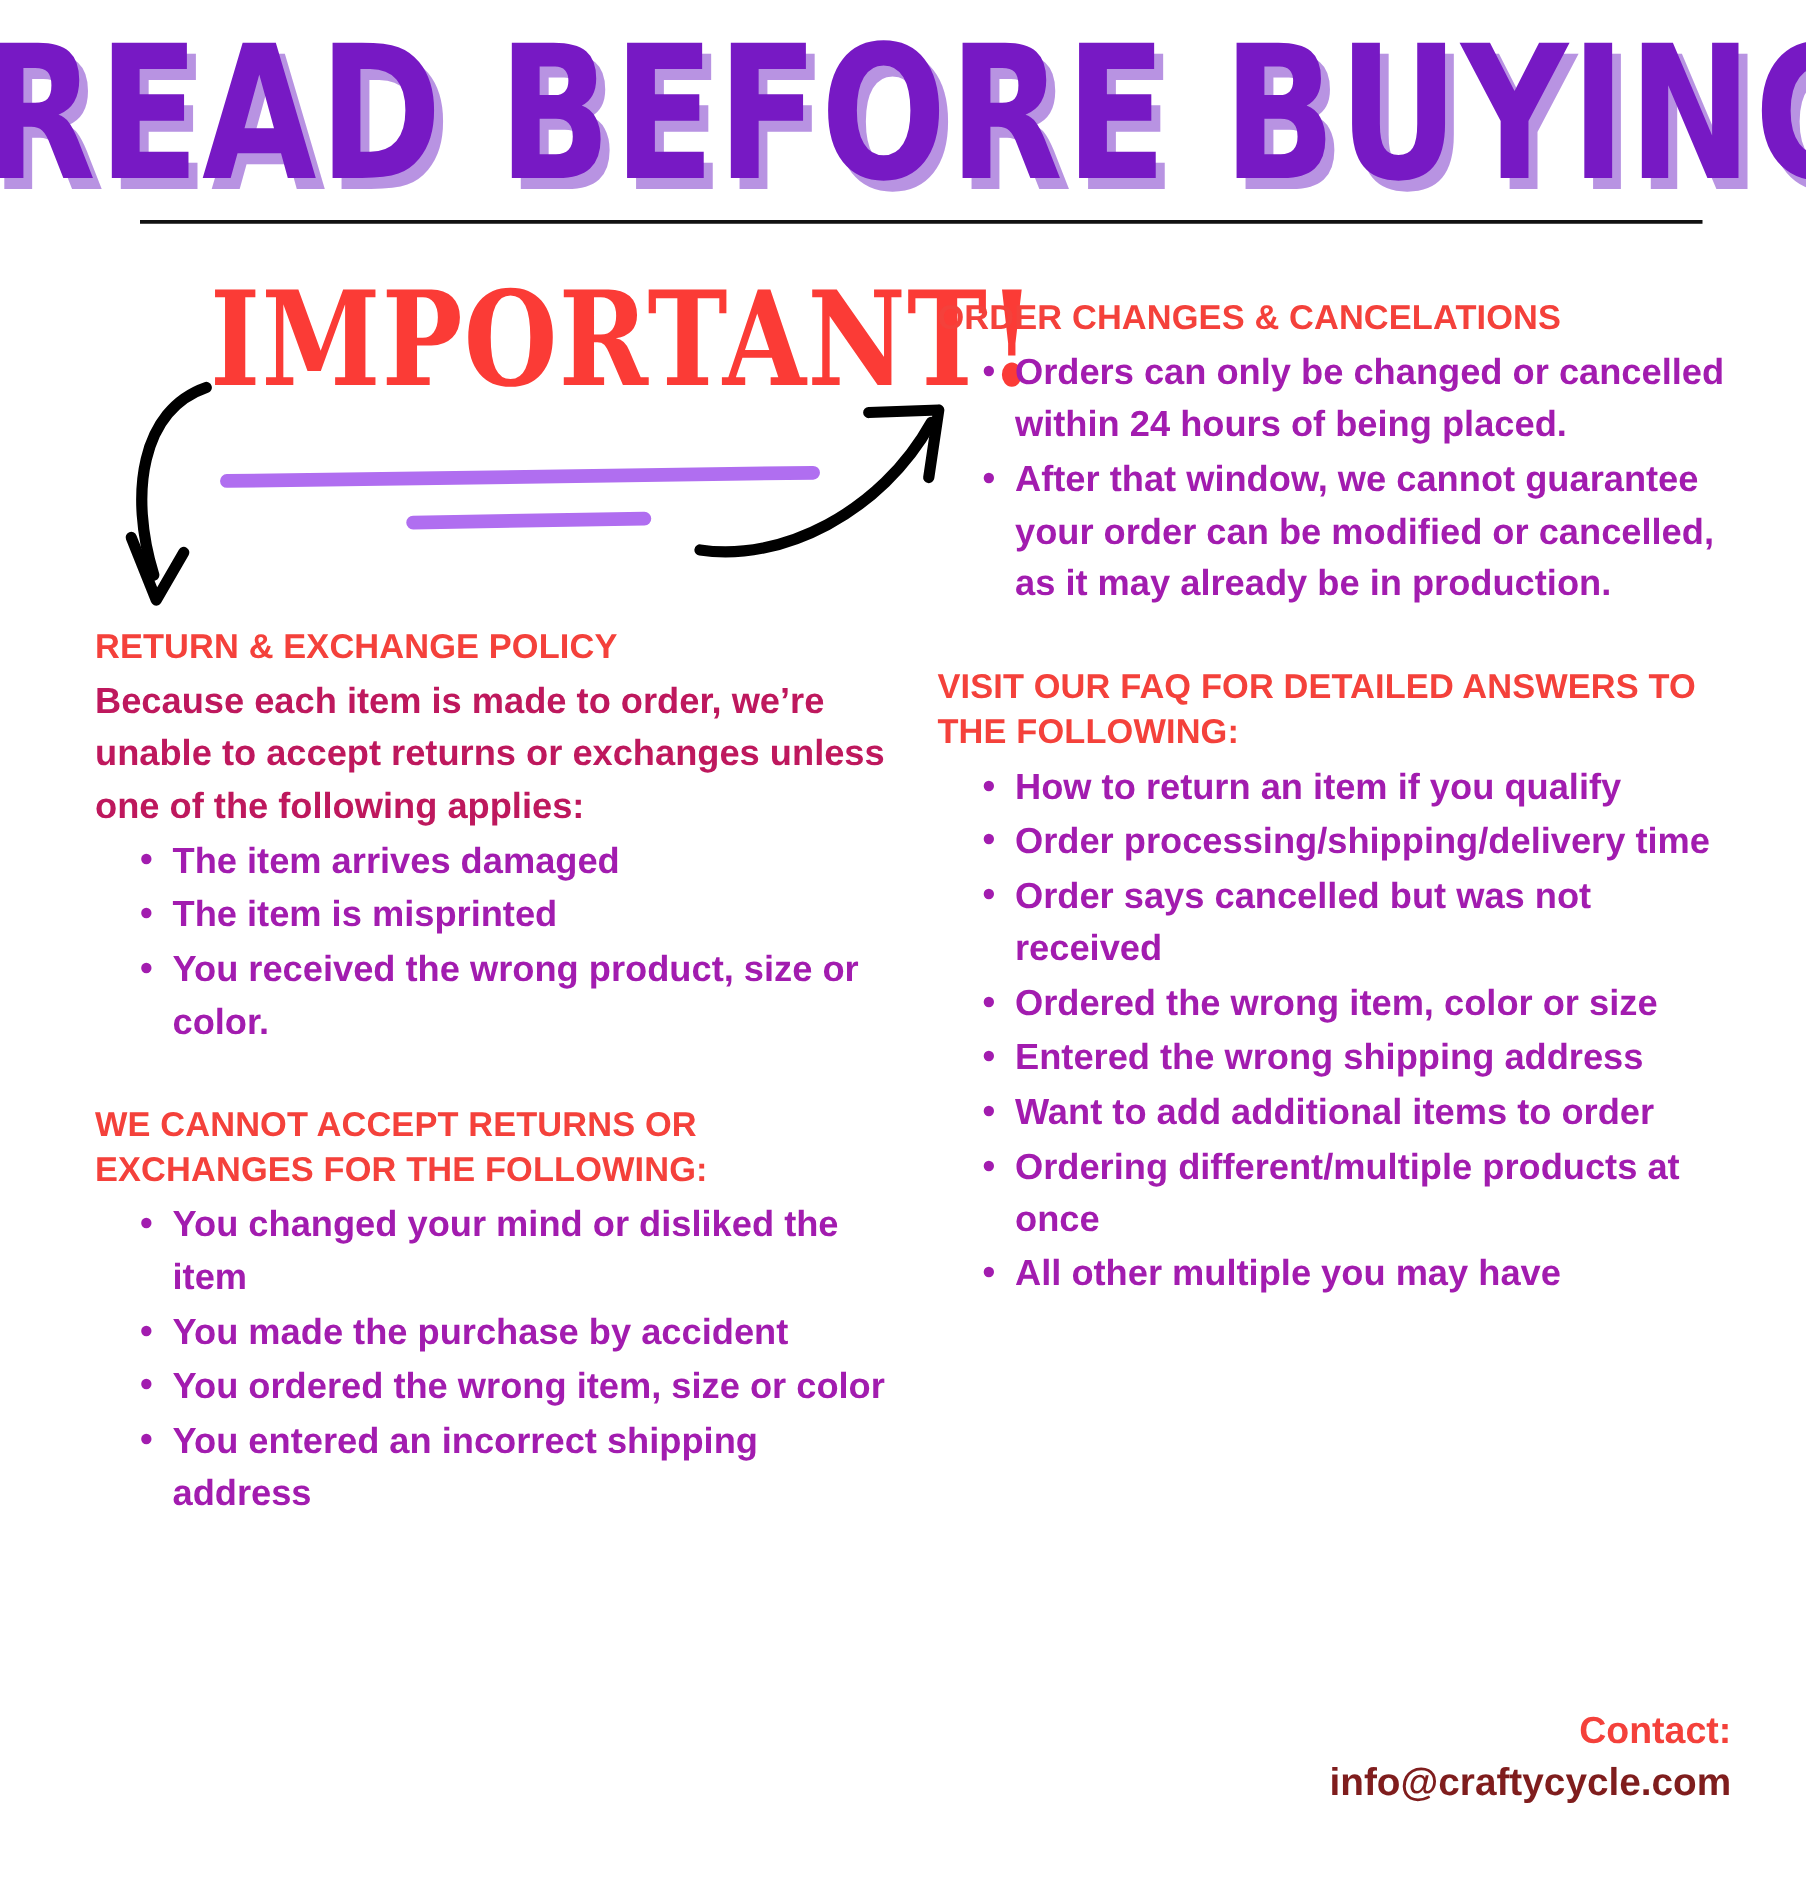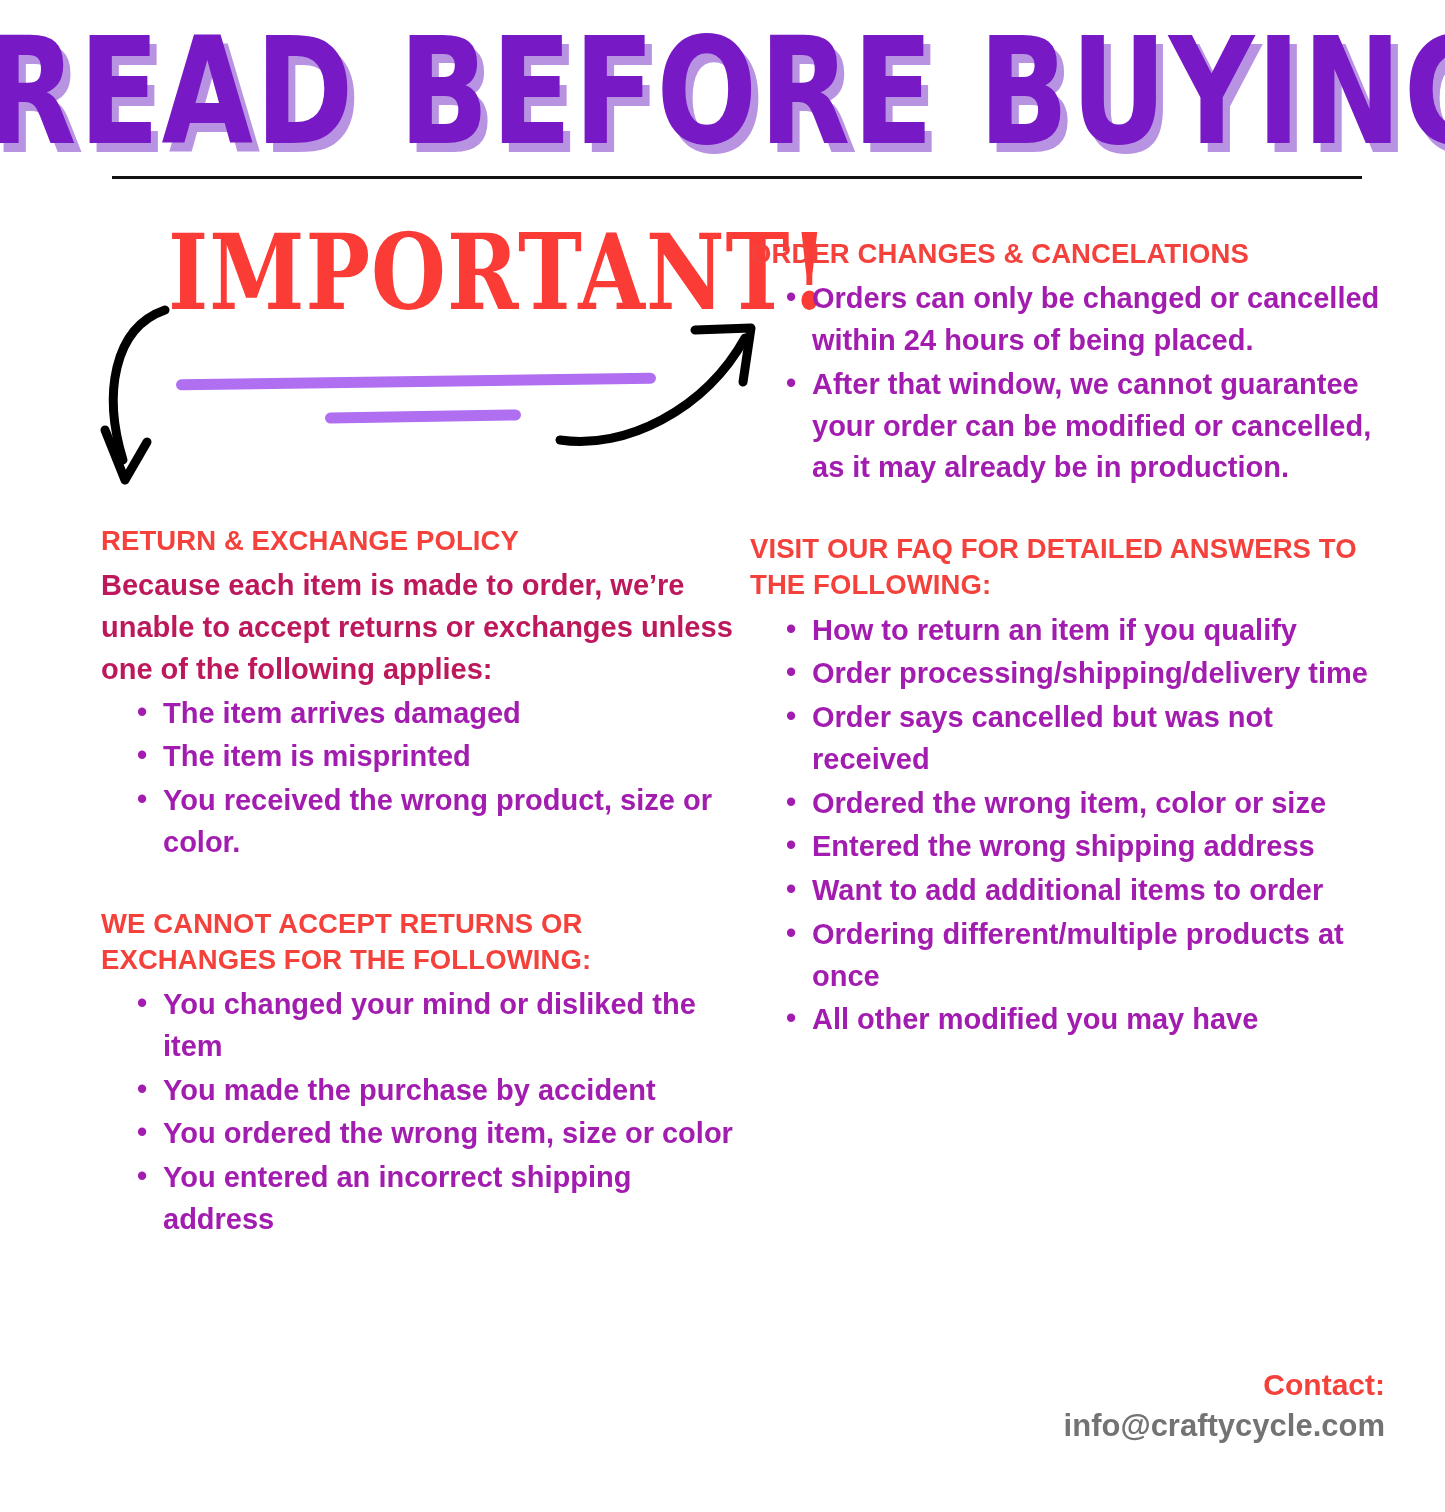--- a/index.html
+++ b/index.html
@@ -95,24 +95,23 @@
     position: absolute;
     top: 320px;
     left: 555px;
     width: 210px;
     height: 130px;
   }
 
   
   .col-left {
     position: absolute;
-    top: 523px;
+    top: 499px;
     left: 76px;
     width: 640px;
-    margin-left: 25px;
   }
   .col-right {
     position: absolute;
     top: 236px;
     left: 730px;
     width: 640px;
     margin-left: 20px;
   }
 
   .sec-title {
@@ -160,21 +159,21 @@
     width: 640px;
     text-align: right;
   }
   .contact-label {
     color: #f4413b;
     font-weight: bold;
     font-size: 30px;
     margin: 0;
   }
   .contact-email {
-    color: #737373;
+    color: #7f1d1d;
     font-weight: bold;
     font-size: 31px;
     margin: 6px 0 0 0;
   }
 </style>
 </head>
 <body>
 
 <div class="header">
   <div class="header-title">READ BEFORE BUYING</div>
@@ -236,21 +235,21 @@
   <div>
     <div class="sec-title">VISIT OUR FAQ FOR DETAILED ANSWERS TO THE FOLLOWING:</div>
     <ul class="bullets">
       <li>How to return an item if you qualify</li>
       <li>Order processing/shipping/delivery time</li>
       <li>Order says cancelled but was not received</li>
       <li>Ordered the wrong item, color or size</li>
       <li>Entered the wrong shipping address</li>
       <li>Want to add additional items to order</li>
       <li>Ordering different/multiple products at once</li>
-      <li>All other modified you may have</li>
+      <li>All other multiple you may have</li>
     </ul>
   </div>
 
 </div>
 
 <div class="contact">
   <p class="contact-label">Contact:</p>
   <p class="contact-email">info@craftycycle.com</p>
 </div>
 

